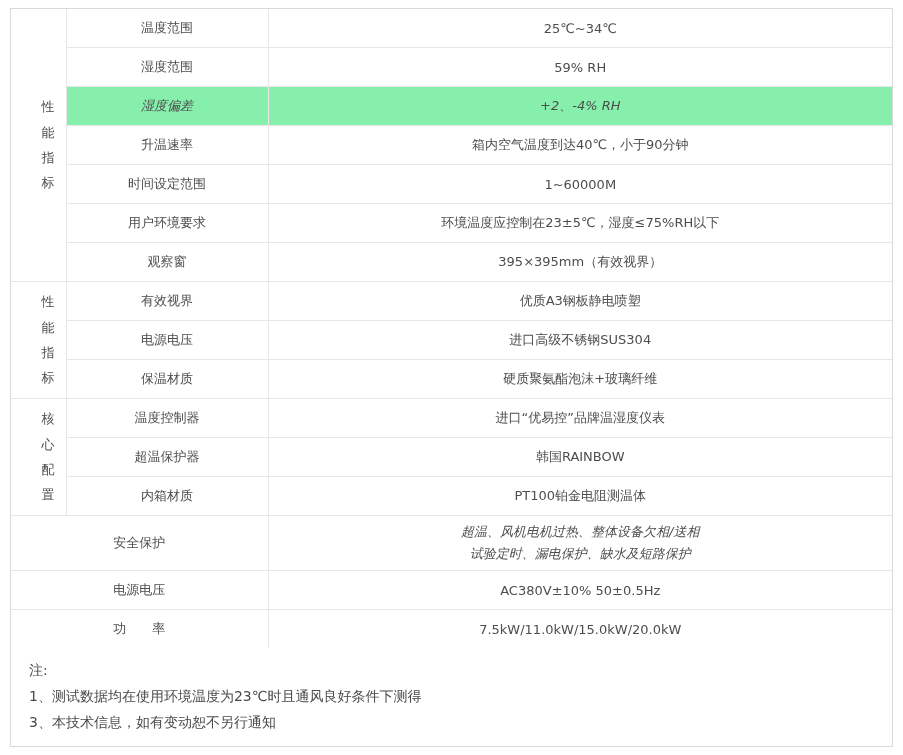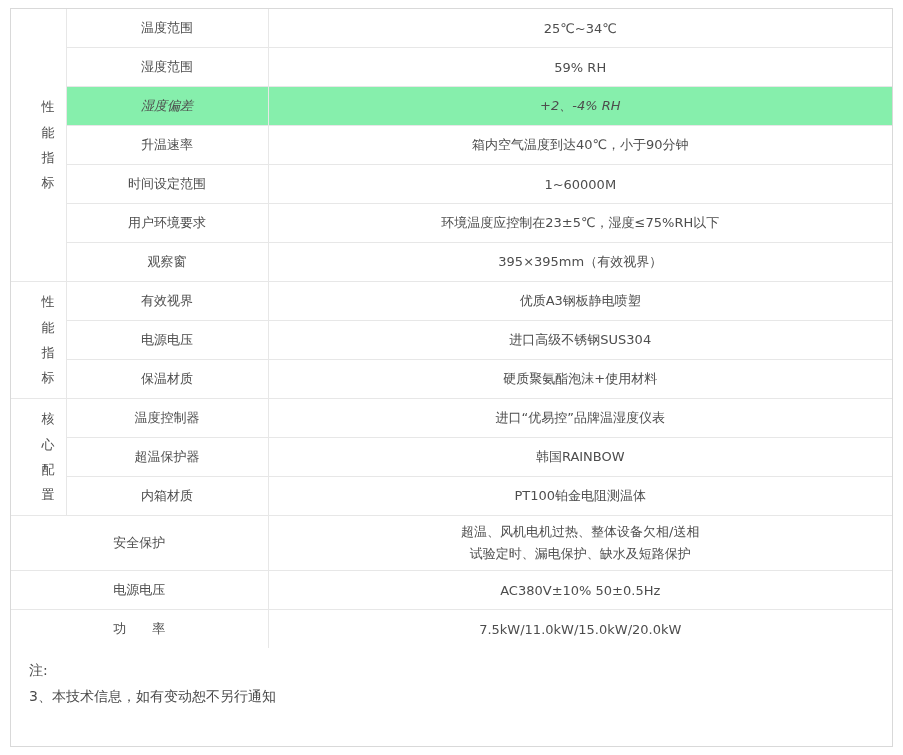--- a/index.html
+++ b/index.html
@@ -45,21 +45,21 @@
   tr.safety-row td { height: 54px; }
   .vert {
     display: inline-block;
     width: 1.1em;
     word-break: break-all;
     line-height: 1.95;
     text-align: left;
     margin-left: 21px;
   }
   .highlight { background: #86efac; font-style: italic; }
-  .val-line { line-height: 22px; }
+  .val-line { line-height: 22px; font-style: italic; }
   .notes {
     padding: 9px 20px 0 18px;
     text-align: left;
     font-size: 14px;
     color: #4a4a4a;
     line-height: 26px;
   }
 </style>
 </head>
 <body>
@@ -109,21 +109,21 @@
         <td rowspan="3"><span class="vert">性能指标</span></td>
         <td>有效视界</td>
         <td>优质A3钢板静电喷塑</td>
       </tr>
       <tr>
         <td>电源电压</td>
         <td>进口高级不锈钢SUS304</td>
       </tr>
       <tr>
         <td>保温材质</td>
-        <td>硬质聚氨酯泡沫+使用材料</td>
+        <td>硬质聚氨酯泡沫+玻璃纤维</td>
       </tr>
 
       <tr>
         <td rowspan="3"><span class="vert">核心配置</span></td>
         <td>温度控制器</td>
         <td>进口“优易控”品牌温湿度仪表</td>
       </tr>
       <tr>
         <td>超温保护器</td>
         <td>韩国RAINBOW</td>
@@ -146,17 +146,18 @@
       </tr>
       <tr>
         <td colspan="2">功　　率</td>
         <td>7.5kW/11.0kW/15.0kW/20.0kW</td>
       </tr>
     </tbody>
       </table>
 
     <div class="notes">
       <div>注:</div>
+      <div>1、测试数据均在使用环境温度为23℃时且通风良好条件下测得</div>
       <div>3、本技术信息，如有变动恕不另行通知</div>
     </div>
 
   </div>
 </div>
 
 </body></html>

